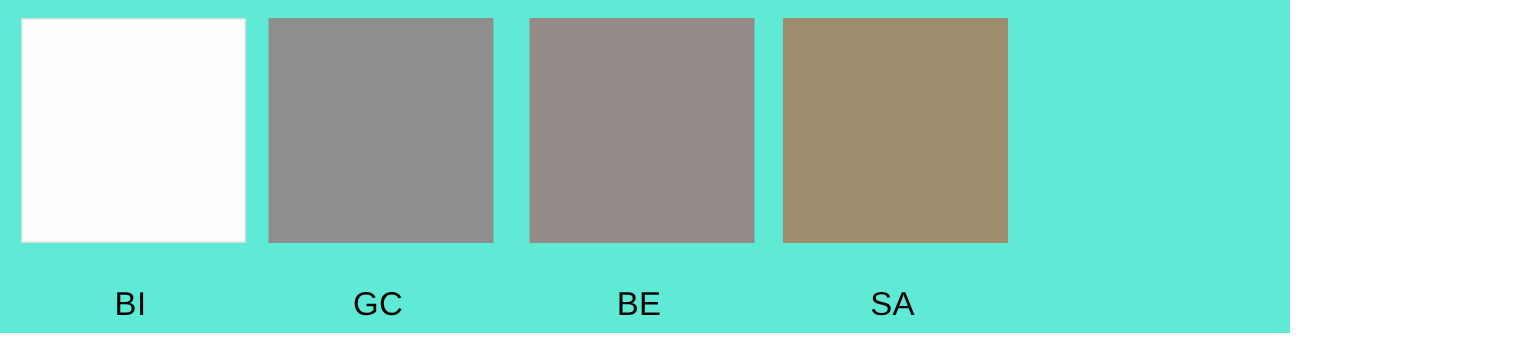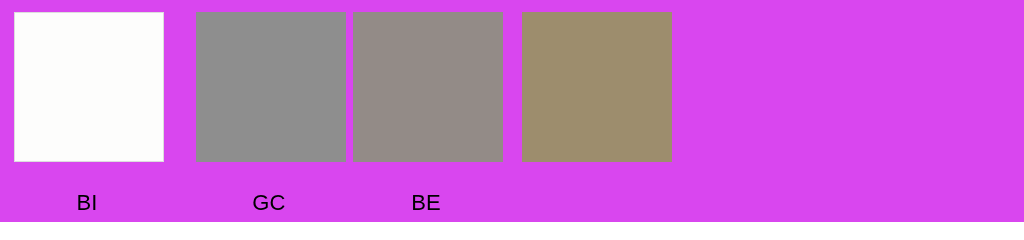--- a/index.html
+++ b/index.html
@@ -10,23 +10,23 @@
   }
   body {
     width: 1024px;
     height: 222px;
     overflow: hidden;
     font-family: "Liberation Sans", sans-serif;
     -webkit-font-smoothing: antialiased;
   }
   #swatch-palette {
     position: relative;
-    width: 1024px;
+    width: 860px;
     height: 222px;
-    background: #d946ef;
+    background: #5eead4;
   }
   .swatch-cell {
     position: absolute;
     top: 12px;
     width: 150px;
     height: 222px;
   }
   .swatch-chip {
     position: absolute;
     top: 0;
@@ -44,21 +44,21 @@
     font-family: "Liberation Sans", sans-serif;
     font-size: 22px;
     font-weight: 400;
     line-height: 26px;
     color: #000000;
     letter-spacing: 0.2px;
     white-space: nowrap;
   }
   
   #swatch-cell-0 { left: 14px; }
-  #swatch-cell-1 { left: 196px; }
+  #swatch-cell-1 { left: 179px; }
   #swatch-cell-2 { left: 353px; }
   #swatch-cell-3 { left: 522px; }
   
   #swatch-label-0 { transform: translateX(-2px); }
   #swatch-label-1 { transform: translateX(-2px); }
   #swatch-label-2 { transform: translateX(-2px); text-align: center; }
   #swatch-label-3 { transform: translateX(-2px); }
 </style>
 </head>
 <body style="background: rgb(255, 255, 255);">
@@ -75,15 +75,16 @@
     <div class="swatch-label" id="swatch-label-1" style="color: rgb(0, 0, 0);">GC</div>
   </div>
 
   <div class="swatch-cell" id="swatch-cell-2">
     <div class="swatch-chip" id="swatch-chip-2" style="background-color: rgb(147, 139, 135); border: none;"></div>
     <div class="swatch-label" id="swatch-label-2" style="color: rgb(0, 0, 0);">BE</div>
   </div>
 
   <div class="swatch-cell" id="swatch-cell-3">
     <div class="swatch-chip" id="swatch-chip-3" style="background-color: rgb(157, 141, 109); border: none;"></div>
+    <div class="swatch-label" id="swatch-label-3" style="color: rgb(0, 0, 0);">SA</div>
   </div>
 
 </div>
 
 </body></html>

